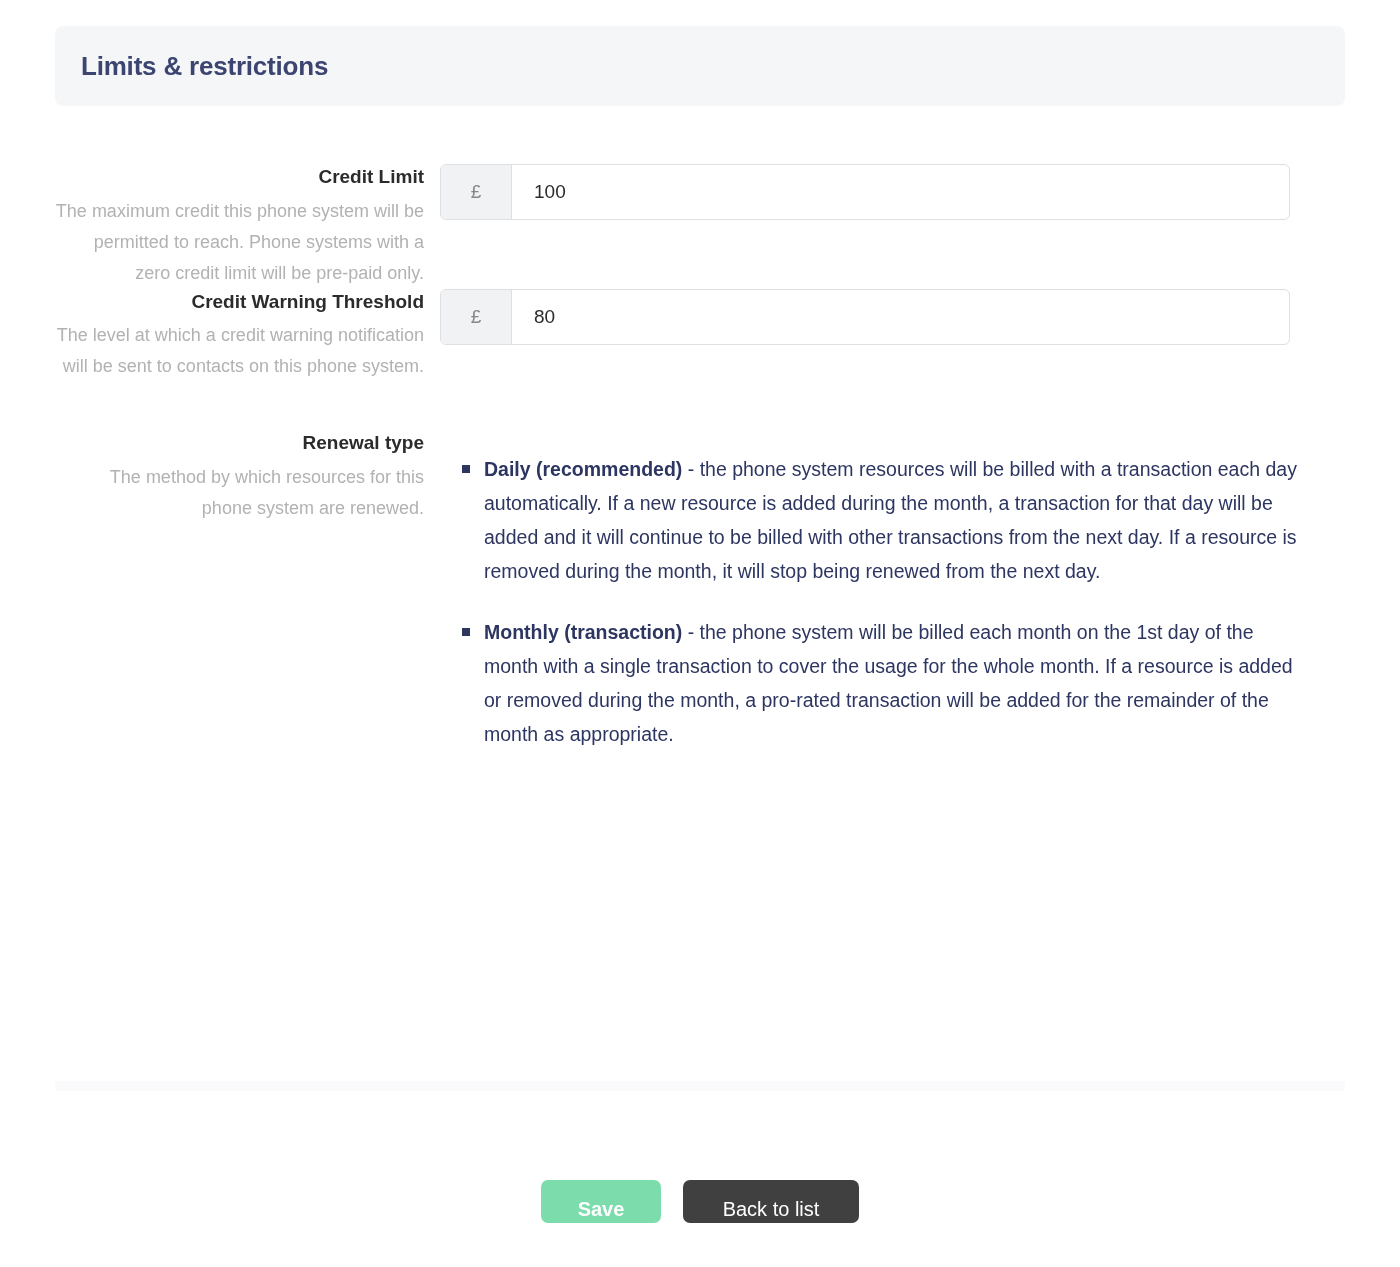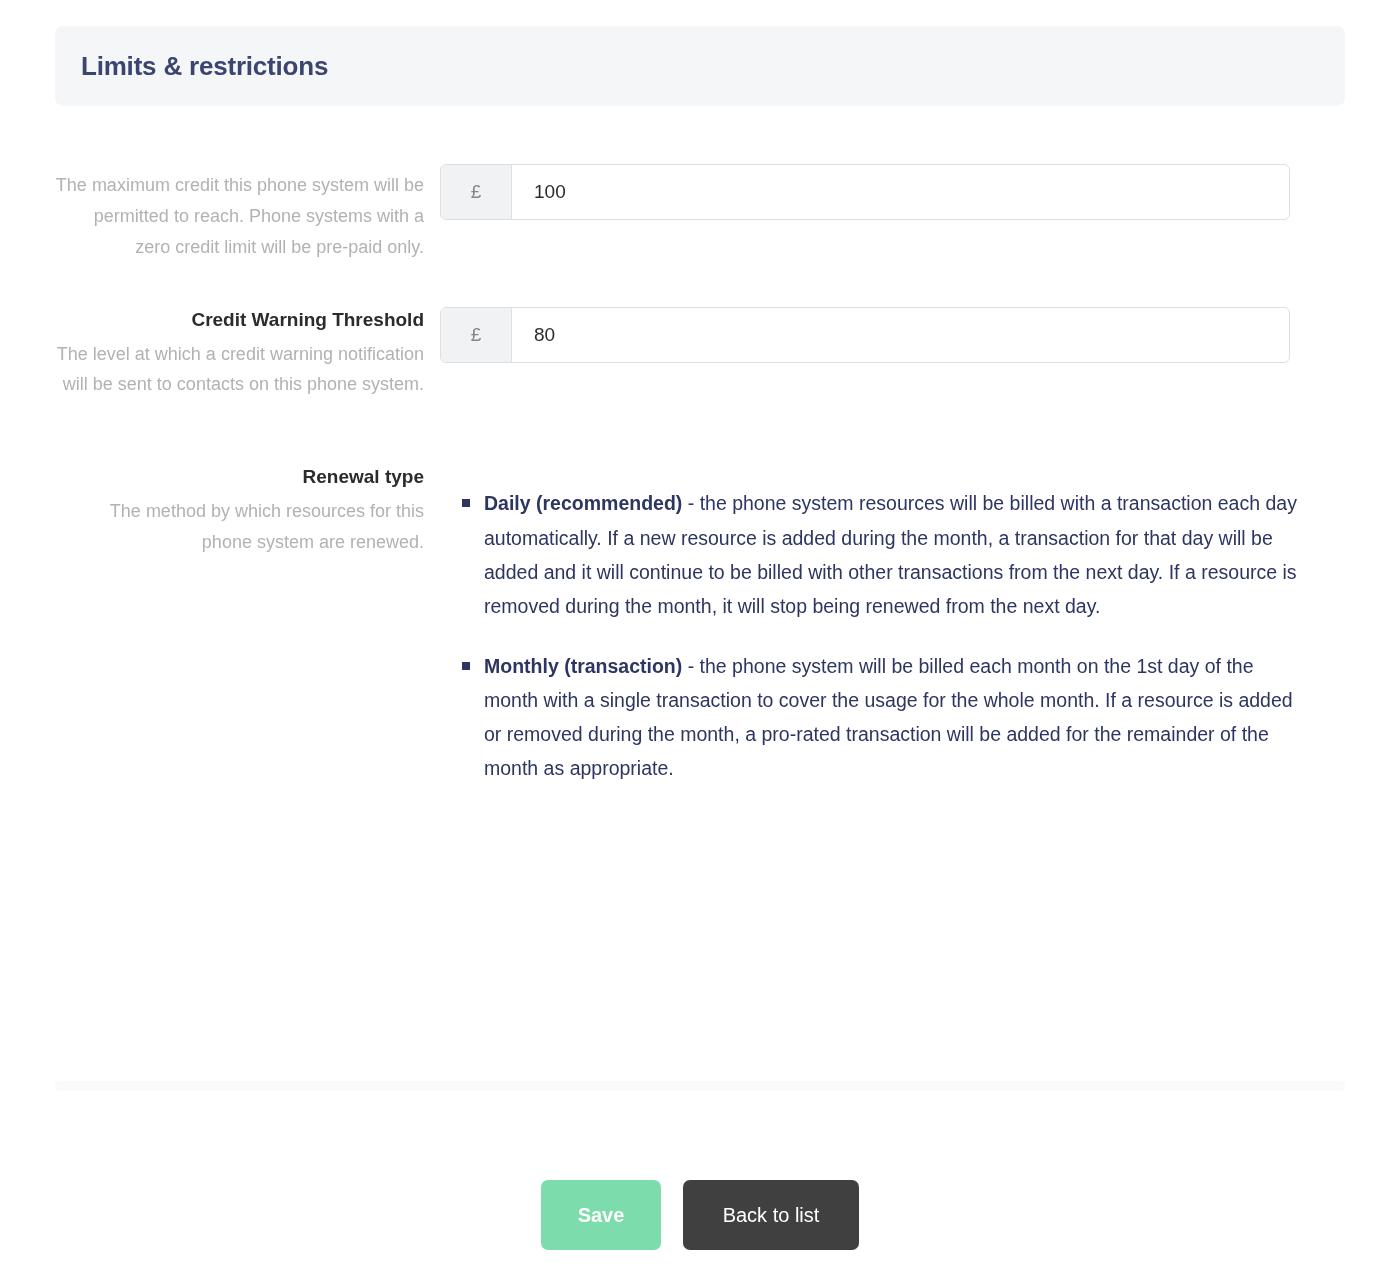--- a/index.html
+++ b/index.html
@@ -173,22 +173,22 @@
     height: 8px;
     background: #2d3561;
   }
   .note-term {
     font-weight: bold;
     color: #2d3561;
   }
 
   
   .row-credit-limit { margin-top: 58px; }
-  .row-warning-threshold { margin-top: 44px; }
-  .row-renewal-type { margin-top: 64px; justify-content: space-between; }
+  .row-warning-threshold { }
+  .row-renewal-type { margin-top: 48px; justify-content: space-between; }
 
   
   .divider {
     position: absolute;
     left: 55px;
     top: 1081px;
     width: 1290px;
     height: 10px;
     background: #fafafd;
     border-radius: 4px;
@@ -205,21 +205,21 @@
     align-items: center;
     gap: 22px;
   }
   .btn {
     border: 0;
     border-radius: 7px;
     font-family: "Liberation Sans", sans-serif;
     font-size: 20px;
     font-weight: bold;
     color: #ffffff;
-    height: 70px;
+    height: 43px;
     cursor: pointer;
     padding: 0 30px;
     line-height: 58px;
   }
   .btn-save {
     background: #7ddcab;
     min-width: 120px;
   }
   .btn-back {
     background: #404040;
@@ -233,20 +233,21 @@
 <div class="page">
 
   <div class="card-header">
     <div class="card-header-title">Limits &amp; restrictions</div>
   </div>
 
   <div class="form-body">
 
     <div class="form-row row-credit-limit">
       <div class="label-col">
+        <div class="field-label">Credit Limit</div>
         <div class="field-help">The maximum credit this phone system will be permitted to reach. Phone systems with a zero credit limit will be pre-paid only.</div>
       </div>
       <div class="control-col">
         <div class="input-group">
           <span class="input-addon">£</span>
           <input class="input-field" type="text" value="100" style="">
         </div>
       </div>
     </div>
 

